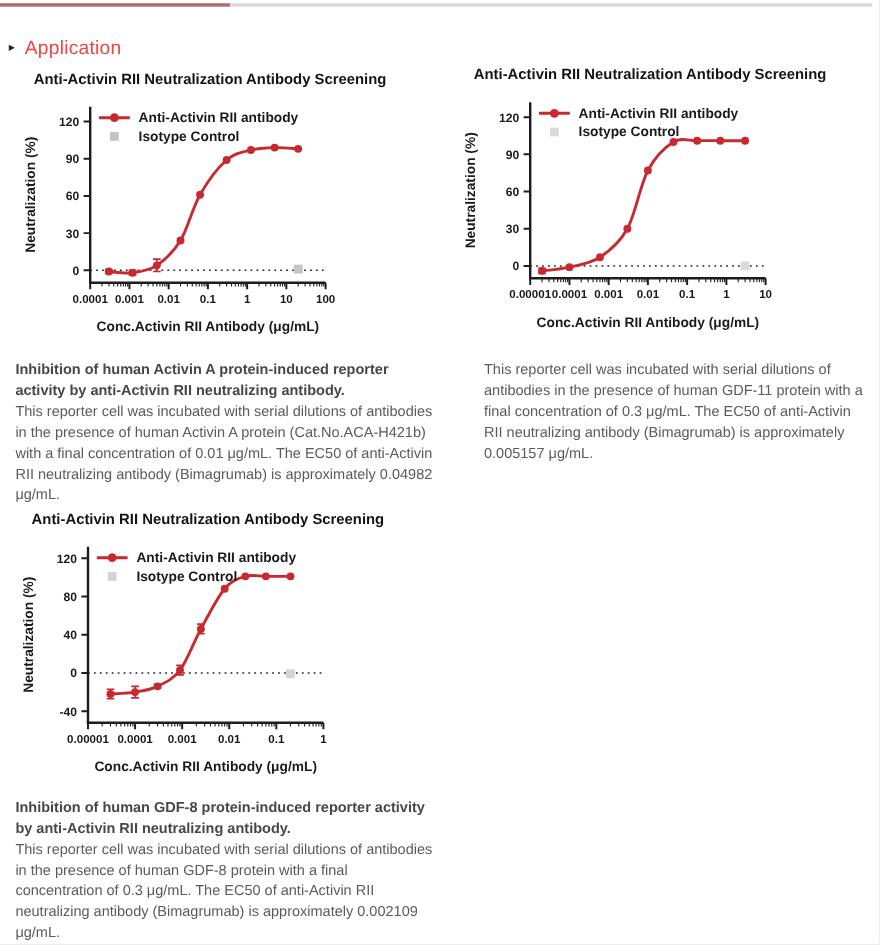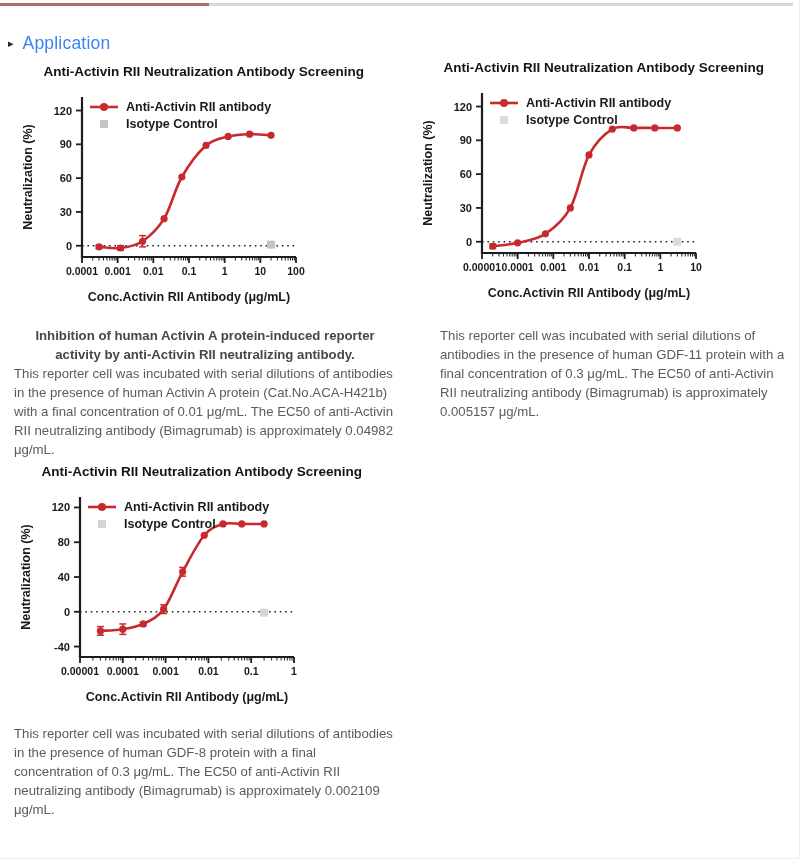--- a/index.html
+++ b/index.html
@@ -3,28 +3,28 @@
 <meta charset="utf-8">
 <style>
   html,body{margin:0;padding:0;background:#fff;}
   body{font-family:"Liberation Sans",sans-serif;}
   .page{position:relative;width:799px;height:858px;background:#fff;overflow:hidden;
         border-right:1px solid #ededed;border-bottom:1px solid #ededed;}
   .bar-gray{position:absolute;top:3px;left:0;width:793px;height:3px;background:#d8d8d8;}
   .bar-red{position:absolute;top:3px;left:0;width:209px;height:3px;}
   .section-header{position:absolute;top:33px;left:8px;display:flex;align-items:center;}
   .tri{font-size:11px;color:#222;margin-right:9px;line-height:1;cursor:pointer;}
-  .section-title{font-size:17.5px;color:#3b82f6;letter-spacing:.2px;}
+  .section-title{font-size:17.5px;color:#ef4444;letter-spacing:.2px;}
   .figure{position:absolute;}
-  .chart-title{text-align:right;font-weight:bold;font-size:13.5px;color:#141414;
+  .chart-title{text-align:center;font-weight:bold;font-size:13.5px;color:#141414;
                white-space:nowrap;margin-bottom:6px;}
   svg{display:block;}
   svg text{font-family:"Liberation Sans",sans-serif;font-weight:bold;fill:#1a1a1a;}
   .caption{position:absolute;font-size:13.2px;color:#5b5b5b;line-height:19px;}
-  .cap-head{display:block;font-weight:bold;color:#474747;text-align:center;}
+  .cap-head{display:block;font-weight:bold;color:#474747;}
 </style>
 </head>
 <body>
 
 <div class="page">
   <div class="bar-gray"></div>
   <div class="bar-red" id="accentBar" style="background: rgb(178, 105, 108);"></div>
 
   <div class="section-header">
     <span class="tri">▸</span>
@@ -349,15 +349,16 @@
   <div class="caption" style="left:14px;top:326px;width:382px;">
     <span class="cap-head">Inhibition of human Activin A protein-induced reporter activity by anti-Activin RII neutralizing antibody.</span>
     <span class="cap-body">This reporter cell was incubated with serial dilutions of antibodies in the presence of human Activin A protein (Cat.No.ACA-H421b) with a final concentration of 0.01 μg/mL. The EC50 of anti-Activin RII neutralizing antibody (Bimagrumab) is approximately 0.04982 μg/mL.</span>
   </div>
 
   <div class="caption" style="left:440px;top:326px;width:354px;">
     <span class="cap-body">This reporter cell was incubated with serial dilutions of antibodies in the presence of human GDF-11 protein with a final concentration of 0.3 μg/mL. The EC50 of anti-Activin RII neutralizing antibody (Bimagrumab) is approximately 0.005157 μg/mL.</span>
   </div>
 
   <div class="caption" style="left:14px;top:724px;width:382px;">
+    <span class="cap-head">Inhibition of human GDF-8 protein-induced reporter activity by anti-Activin RII neutralizing antibody.</span>
     <span class="cap-body">This reporter cell was incubated with serial dilutions of antibodies in the presence of human GDF-8 protein with a final concentration of 0.3 μg/mL. The EC50 of anti-Activin RII neutralizing antibody (Bimagrumab) is approximately 0.002109 μg/mL.</span>
   </div>
 </div>
 
 </body></html>

